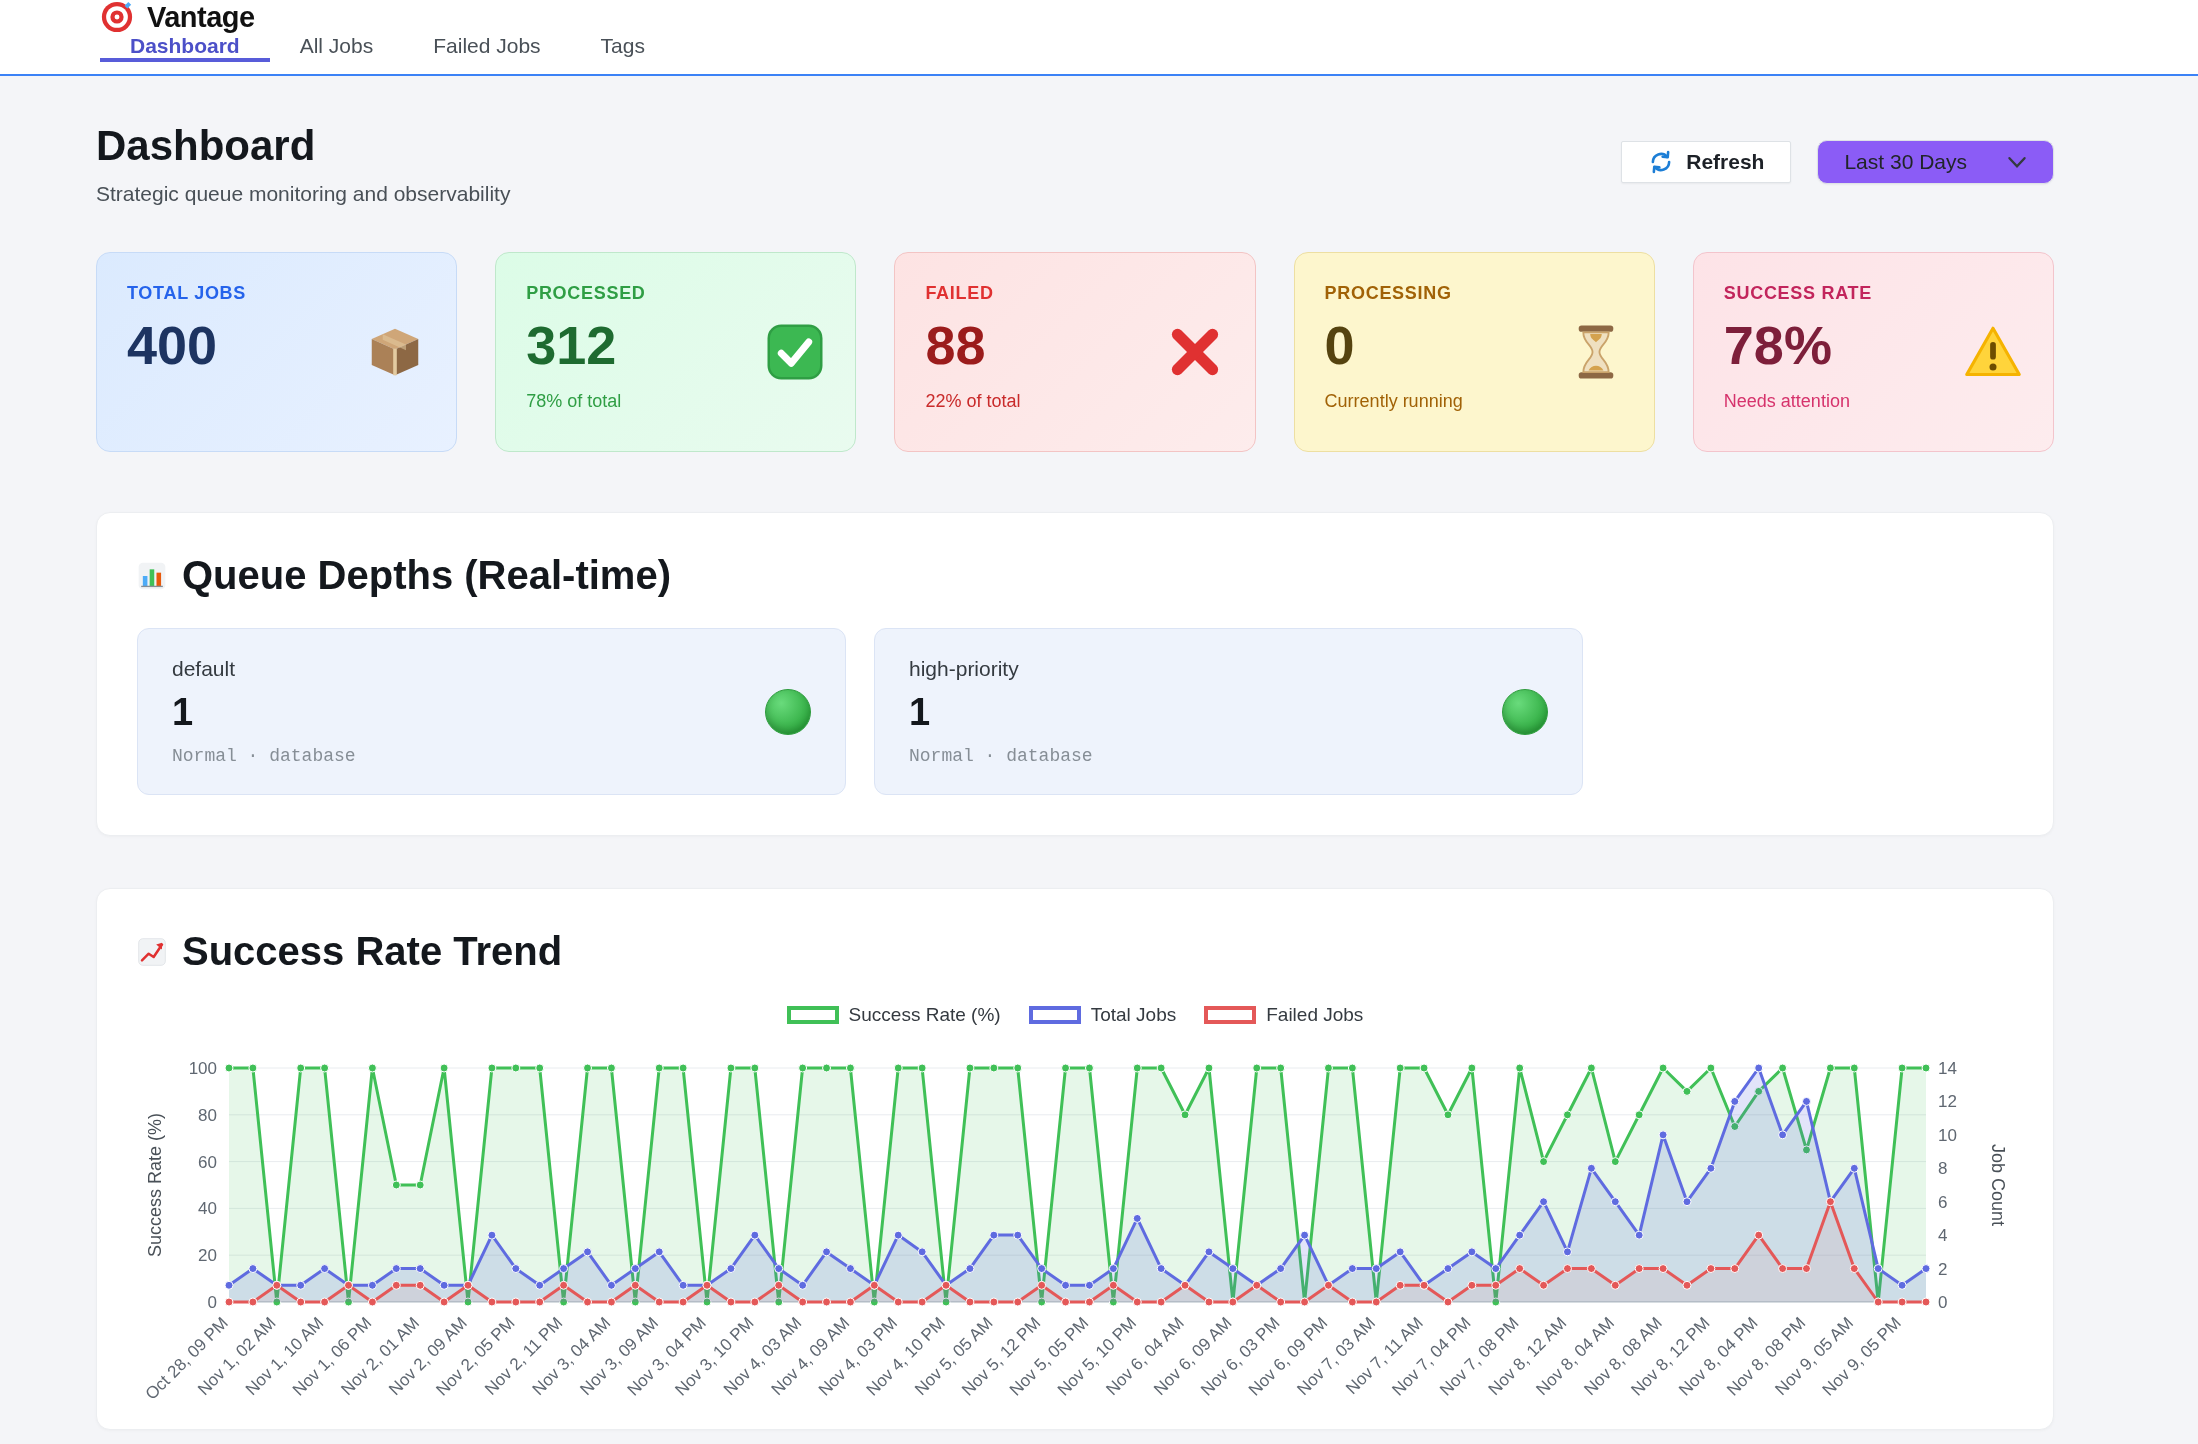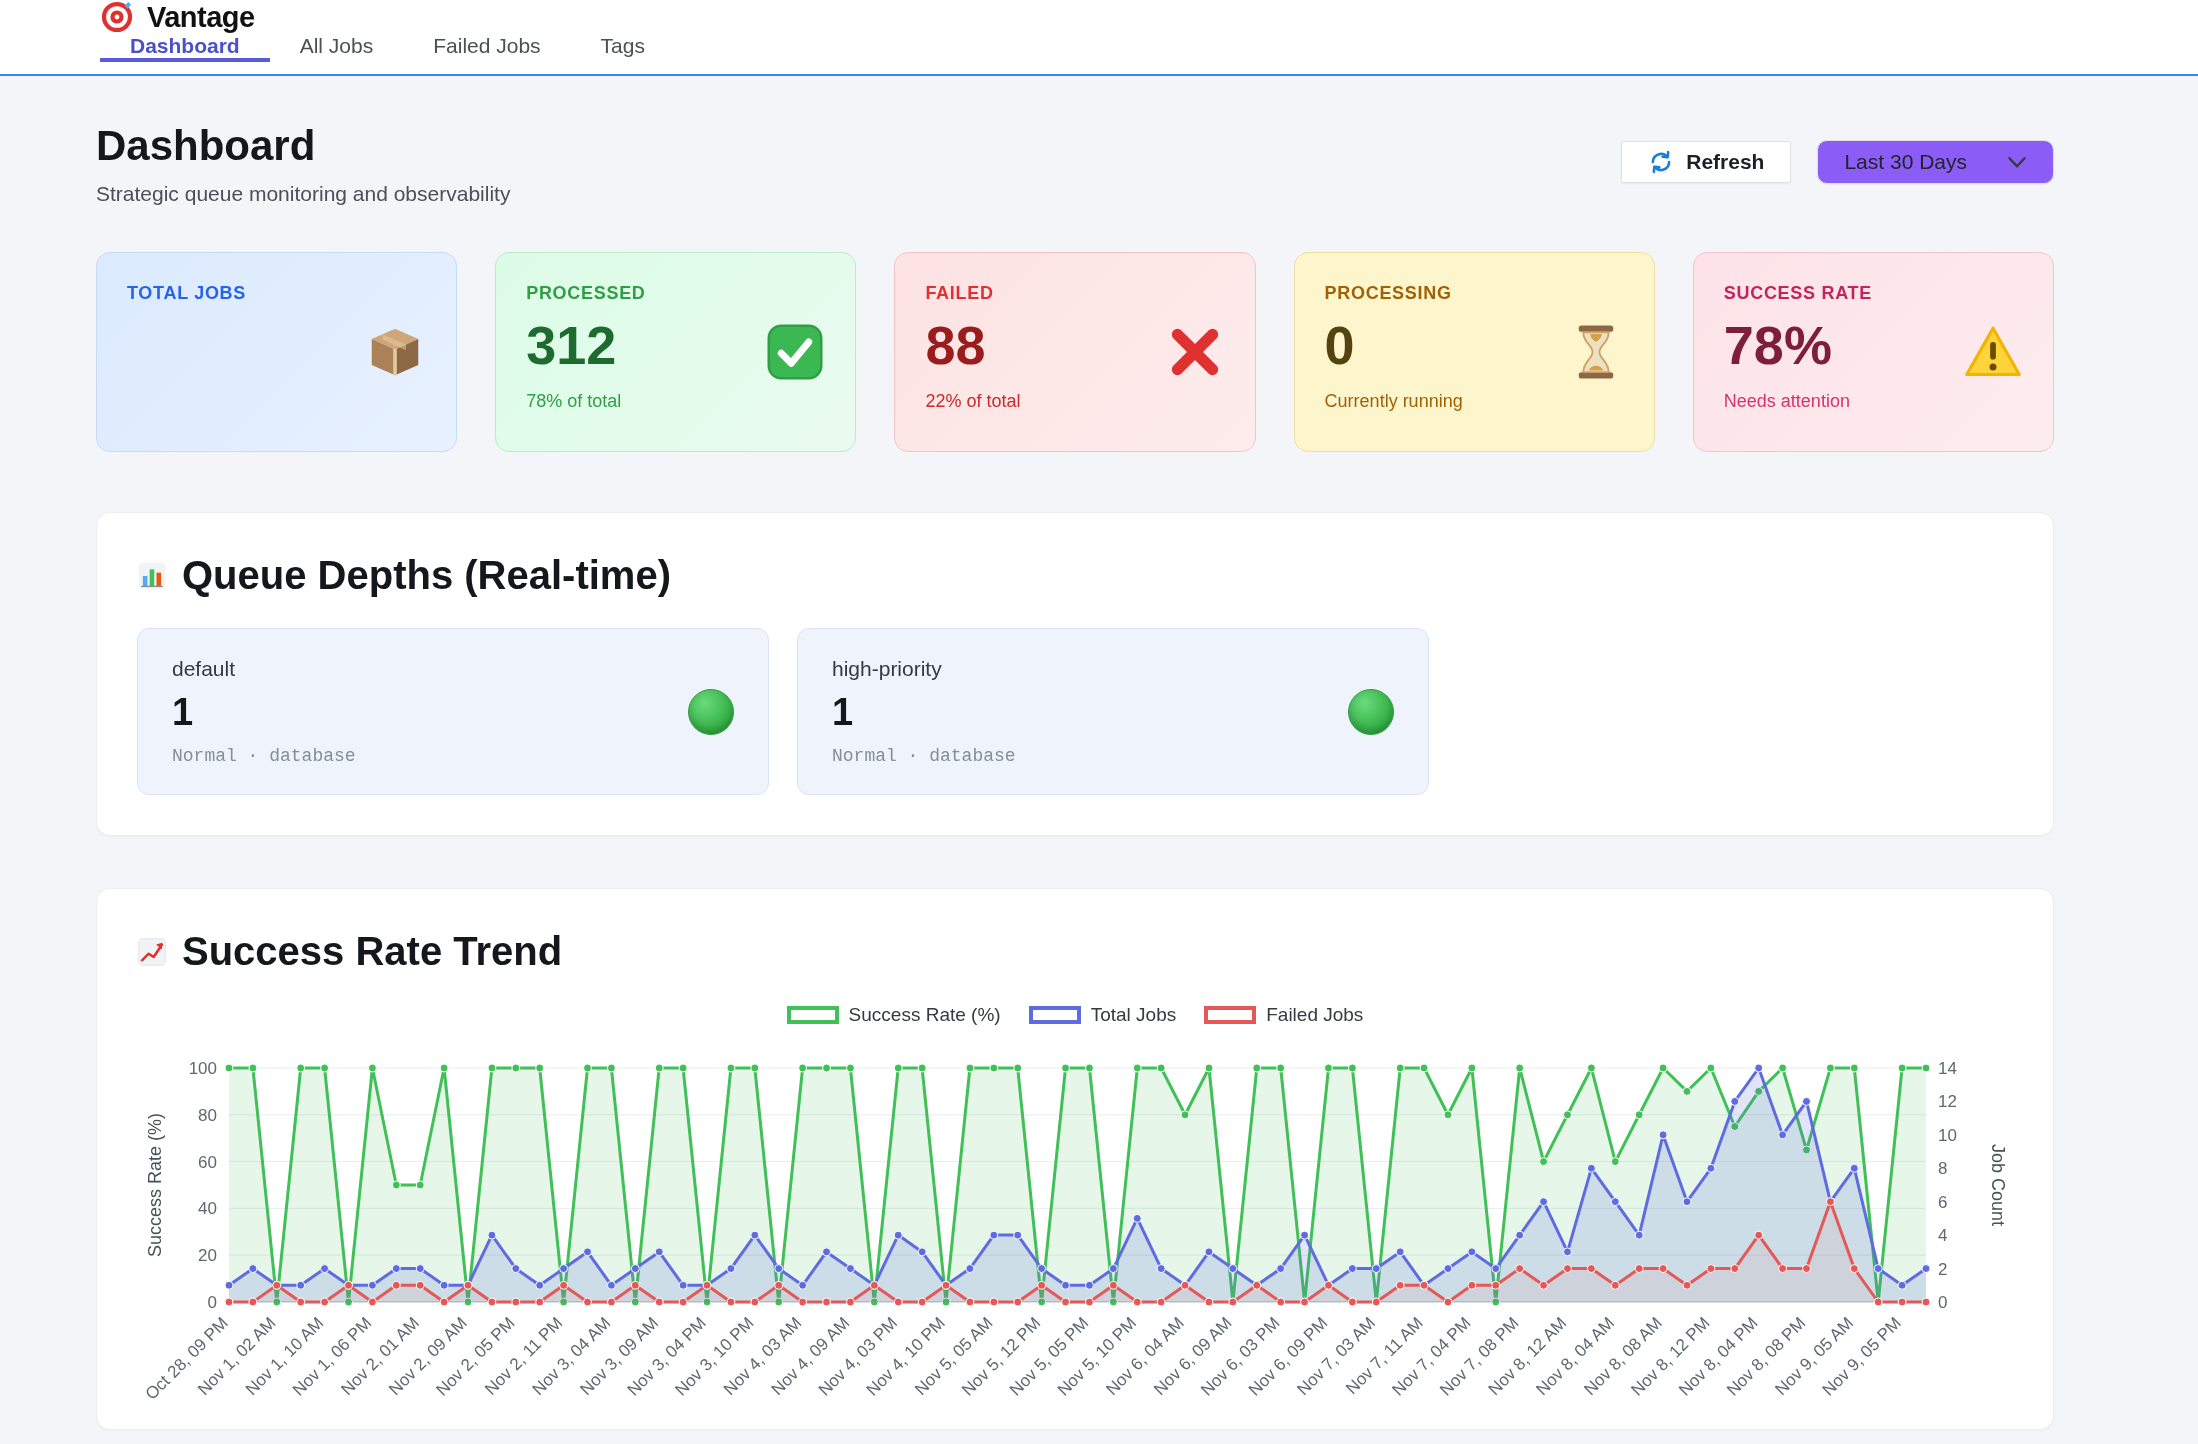--- a/index.html
+++ b/index.html
@@ -39,21 +39,21 @@
   .stat-red{background:linear-gradient(135deg,#fde3e3,#fdecec);border:1px solid #f3c4c4;}
   .stat-red .stat-label{color:#e03131;} .stat-red .stat-value{color:#9b1c1c;} .stat-red .stat-sub{color:#c92a2a;}
   .stat-yellow{background:linear-gradient(135deg,#fdf6cd,#fdf9e0;);background:#fdf6cd;border:1px solid #eddfa2;}
   .stat-yellow .stat-label{color:#a16207;} .stat-yellow .stat-value{color:#55430f;} .stat-yellow .stat-sub{color:#a16207;}
   .stat-rose{background:linear-gradient(135deg,#fde3e7,#fdecee);border:1px solid #f3c4cc;}
   .stat-rose .stat-label{color:#c2255c;} .stat-rose .stat-value{color:#7d1f3a;} .stat-rose .stat-sub{color:#d6336c;}
   
   .card{background:#fff;border:1px solid #eceef1;border-radius:14px;padding:40px;box-shadow:0 1px 3px rgba(0,0,0,.03);}
   .section-title{display:flex;align-items:center;gap:15px;font-size:40px;font-weight:700;margin:0 0 30px;color:#14181d;}
   .queue-row{display:flex;gap:28px;}
-  .queue-item{width:632px;background:#eef3fc;border:1px solid #dbe4f5;border-radius:12px;padding:28px 34px;display:flex;justify-content:space-between;align-items:center;}
+  .queue-item{width:709px;background:#eef3fc;border:1px solid #dbe4f5;border-radius:12px;padding:28px 34px;display:flex;justify-content:space-between;align-items:center;}
   .queue-name{font-size:21px;color:#343a40;}
   .queue-value{font-size:38px;font-weight:800;margin:10px 0 12px;color:#14181d;}
   .queue-status{font-size:18px;color:#868e96;font-family:Liberation Mono, monospace;}
   .status-dot{width:46px;height:46px;border-radius:50%;background:radial-gradient(circle at 35% 30%,#69db7c,#2eaa3f 75%);border:1px solid #2b9a3a;box-shadow:inset 0 -4px 7px rgba(0,0,0,.18);}
   
   .chart-card{margin-top:52px;height:542px;overflow:hidden;padding:40px 40px 0;}
   .legend{display:flex;justify-content:center;align-items:center;gap:28px;margin:0 0 2px;}
   .legend-item{display:flex;align-items:center;gap:10px;font-size:19px;color:#343a40;cursor:pointer;}
   .legend-swatch{width:52px;height:18px;background:#fff;border:4px solid #888;}
   #trend-svg{display:block;width:1877px;height:424px;}
@@ -114,20 +114,21 @@
           <polyline points="2,3 9,10.5 16,3"></polyline>
         </svg>
       </div>
     </div>
   </div>
 
   <div class="stats">
 
     <div class="stat stat-blue">
       <div class="stat-label">TOTAL JOBS</div>
+      <div class="stat-value">400</div>
       <div class="stat-sub"></div>
       <svg class="stat-icon" width="62" height="62" viewBox="0 0 48 48">
         <polygon points="6,14 24,6 42,14 24,22" fill="#cfa678"></polygon>
         <polygon points="6,14 24,22 24,42 6,34" fill="#ab8157"></polygon>
         <polygon points="42,14 24,22 24,42 42,34" fill="#8d6844"></polygon>
         <polygon points="22.6,21.4 25.4,21.4 25.4,42 22.6,42" fill="#e3cba1"></polygon>
         <polygon points="14.5,10.2 32.5,18.2 32.5,22.6 14.5,14.6" fill="#e3cba1" opacity="0.55"></polygon>
       </svg>
     </div>
 

